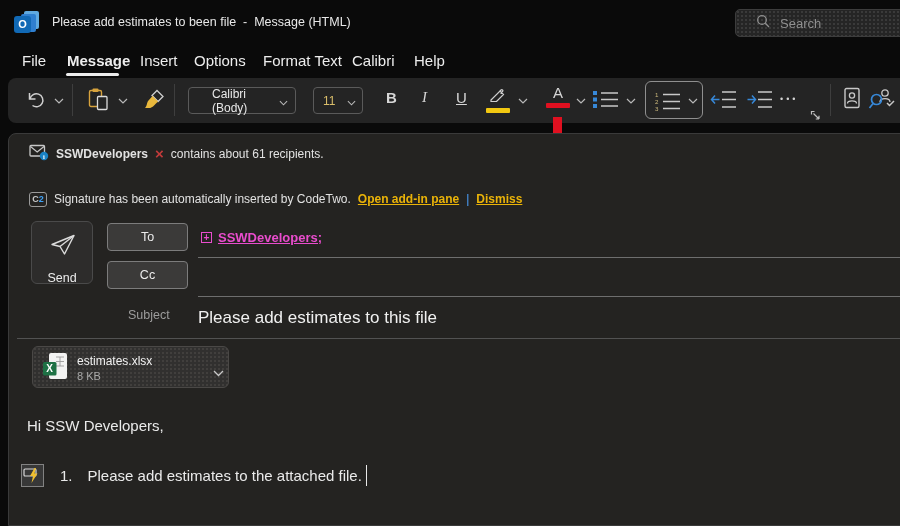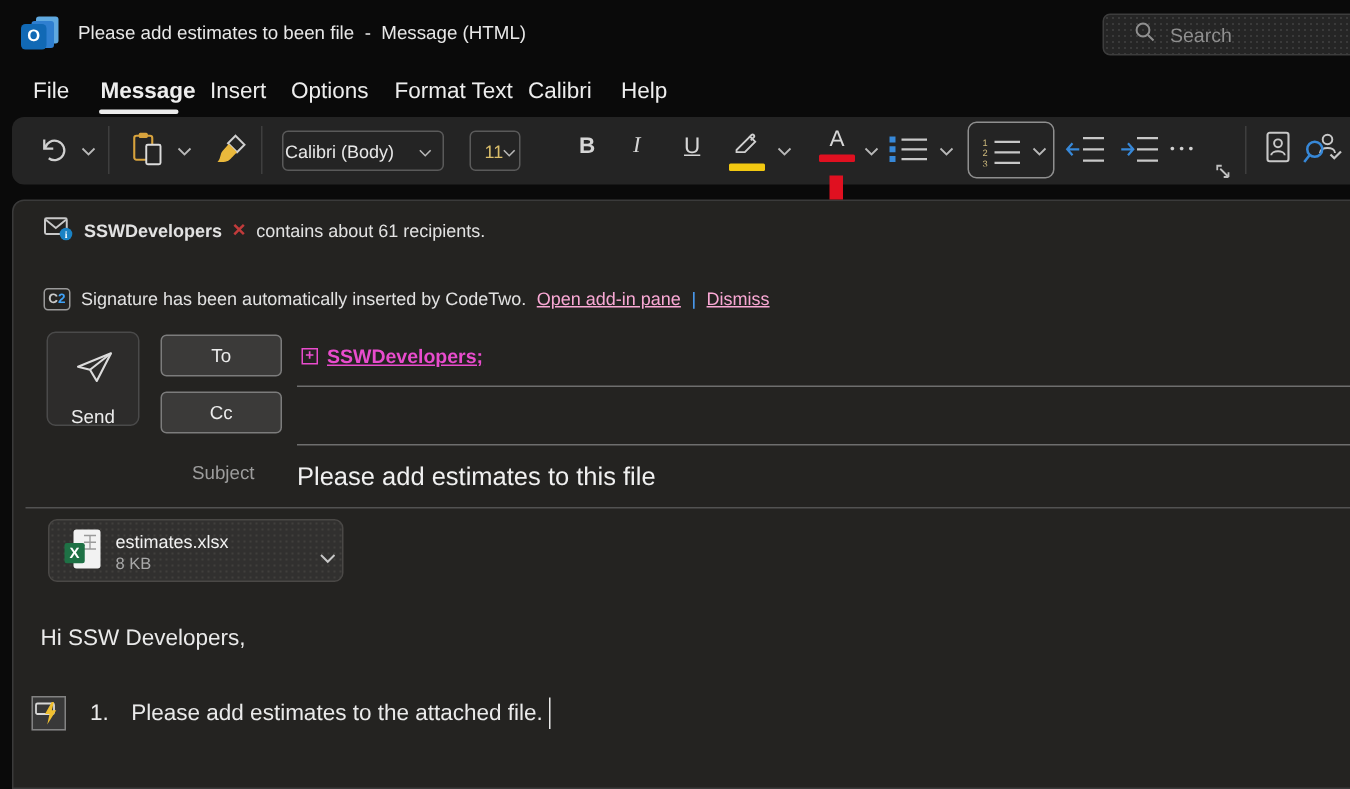--- a/index.html
+++ b/index.html
@@ -45,21 +45,21 @@
   #more-btn { font-size:9px; letter-spacing:3px; color:#d2d2d2; }
   #red-artifact { left:553px; top:117px; width:9px; height:16px; background:#e01020; z-index:9; }
 
   
   #pane { left:8px; top:133px; width:900px; height:393px; background:#242321;
           border:1px solid #3a3a3a; border-radius:8px 8px 0 0; }
   .notice { left:20px; height:18px; display:flex; align-items:center; gap:7px; font-size:12px; color:#e2e2e2; white-space:nowrap; }
   .notice b { font-weight:bold; }
   .x-glyph { color:#c23b3b; font-size:15px; font-weight:bold; line-height:12px; }
   .a11y-action { font-weight:bold; text-decoration:underline; color:#f2f2f2; }
-  .link { color:#f9a8d4; text-decoration:underline; cursor:pointer; }
+  .link { color:#eab308; text-decoration:underline; cursor:pointer;font-weight:bold; }
   .link-sep { color:#4da3ff; }
   .c2-badge { width:18px; height:15px; border:1.5px solid #9a9a9a; border-radius:3px; font-size:9px; font-weight:bold;
               display:flex; align-items:center; justify-content:center; color:#c8c8c8; }
   .c2-badge .two { color:#3fa2f7; }
 
   #send-btn { left:22px; top:87px; width:62px; height:63px; background:#2d2c2b; border:1px solid #4a4a4a; border-radius:6px; text-align:center; }
   #send-btn .lbl { position:absolute; left:0; right:0; top:49px; font-size:12.5px; color:#ececec; }
   .field-btn { left:98px; width:81px; height:28px; background:#3b3a39; border:1px solid #7c7c7c; border-radius:4px;
                font-size:12.5px; color:#ececec; display:flex; align-items:center; justify-content:center; }
   #recipient-row { left:192px; top:96px; display:flex; align-items:center; gap:6px; }
@@ -144,29 +144,29 @@
         </svg>
     </span>
     <span class="abs" style="left:135px; top:11px">
       <svg width="24" height="22" viewBox="0 0 24 22">
         <path d="M14 1.5 l6 6 -5 5 -6 -6 z" fill="none" stroke="#cfcfcf" stroke-width="1.3"></path>
         <path d="M9.5 7 l5.5 5.5 -2 2 c-2 2 -3.5 4.5 -7 4.5 l-4 0 c2.5 -2.5 1.5 -5.5 3.5 -7.5 z" fill="#e9b83c"></path>
       </svg>
     </span>
     <div class="abs sep" style="left:166px"></div>
 
-    <div class="abs combo" style="left:180px; top:9px; width:108px; padding-left:1px;">
+    <div class="abs combo" style="left:180px; top:9px; width:108px; padding-left:23px;">
       <span class="lbl">Calibri (Body)</span>
       <span style="margin-left:auto; margin-right:7px;">
         <svg width="9" height="6" viewBox="0 0 10 6">
             <path d="M1 1 L5 5 L9 1" fill="none" stroke="#b8b8b8" stroke-width="1.2"></path>
           </svg>
       </span>
     </div>
-    <div class="abs combo" style="left:305px; top:9px; width:34px; padding-left:9px;">
+    <div class="abs combo" style="left:305px; top:9px; width:50px; padding-left:9px;">
       <span class="lbl" style="color:#d9bd6a">11</span>
       <span style="margin-left:auto; margin-right:6px;">
         <svg width="9" height="6" viewBox="0 0 10 6">
             <path d="M1 1 L5 5 L9 1" fill="none" stroke="#b8b8b8" stroke-width="1.2"></path>
           </svg>
       </span>
     </div>
 
     <span class="abs glyph-btn" style="left:378px; top:11px; font-weight:bold;">B</span>
     <span class="abs glyph-btn" style="left:414px; top:11px; font-style:italic; font-family:'Liberation Serif',serif;">I</span>

